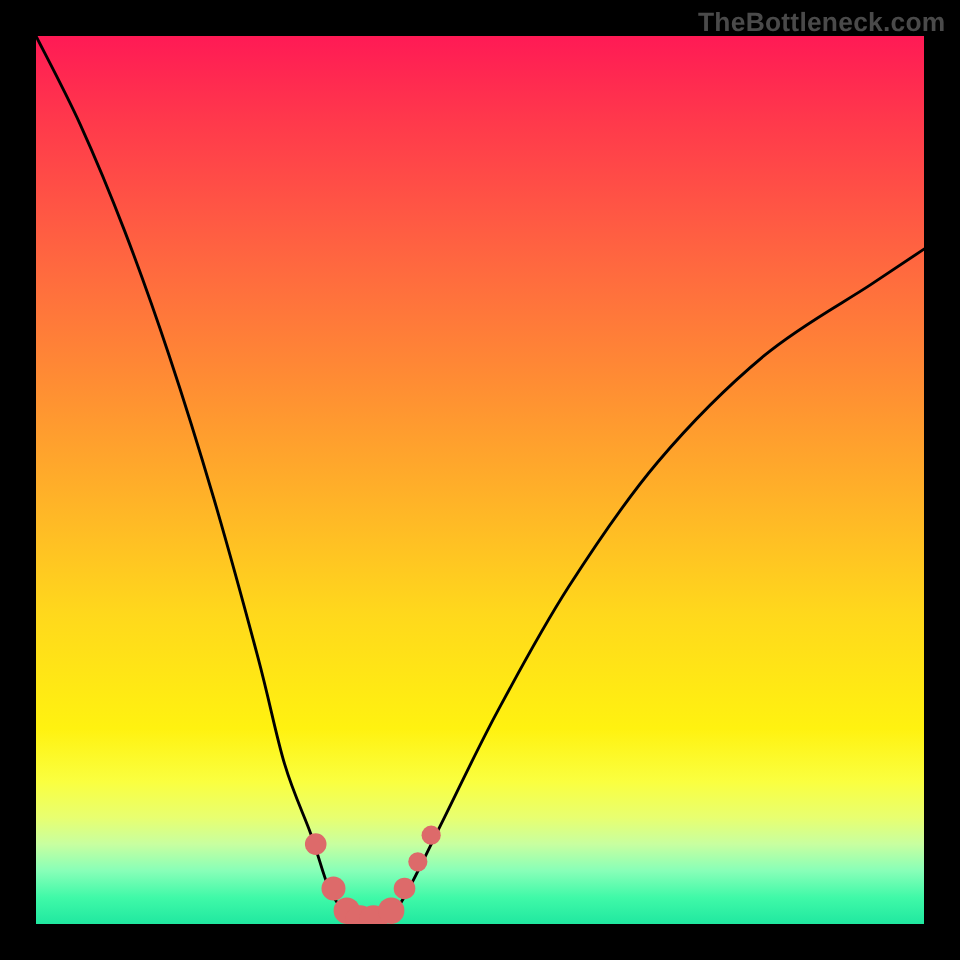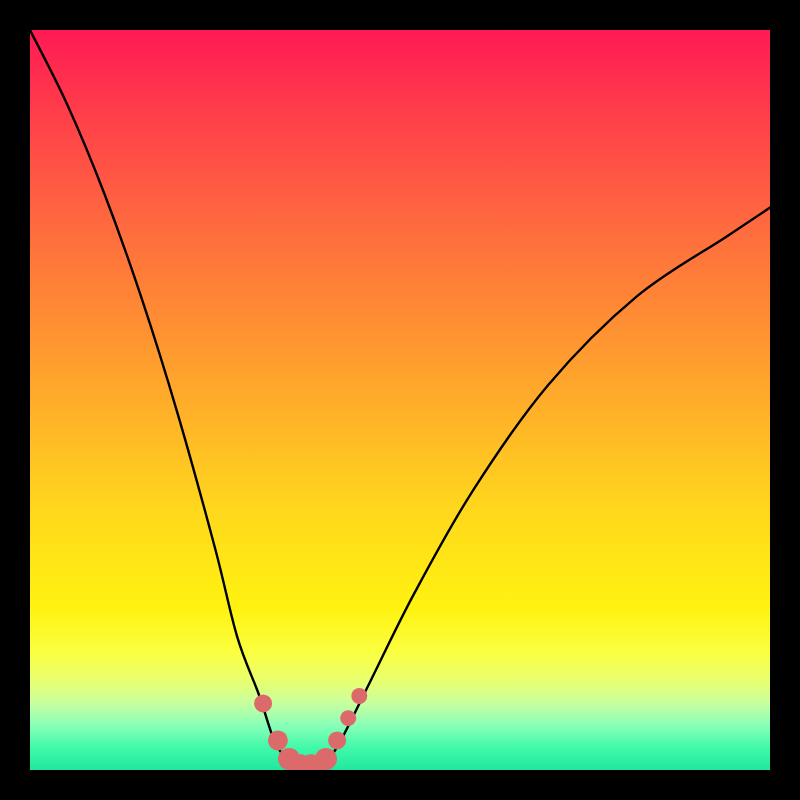--- a/index.html
+++ b/index.html
@@ -56,20 +56,21 @@
     top: 0;
     width: 740px;
     height: 740px;
   }
 </style>
 </head>
 <body>
 
 <div class="frame">
 
+  <div class="watermark">TheBottleneck.com</div>
 
   <div class="plot-area">
 
     <svg class="curve" viewBox="0 0 740 740" preserveAspectRatio="none">
       <path id="curve-path" fill="none" stroke="#000" stroke-width="2.4" stroke-linecap="round" stroke-linejoin="round" d="M 0 0 C 6.166666666666667 12.333333333333334, 24.666666666666664 46.866666666666674, 37 74 C 49.333333333333336 101.13333333333333, 61.666666666666664 130.7333333333333, 74 162.79999999999995 C 86.33333333333333 194.86666666666662, 98.66666666666667 229.39999999999998, 111 266.4 C 123.33333333333333 303.4, 135.66666666666666 342.8666666666667, 148 384.8 C 160.33333333333334 426.73333333333335, 175.13333333333333 481, 185 518 C 194.86666666666667 555, 199.8 582.1333333333333, 207.20000000000002 606.8 C 214.60000000000002 631.4666666666666, 223.23333333333335 648.7333333333333, 229.4 666 C 235.56666666666666 683.2666666666667, 239.26666666666668 699.3, 244.20000000000002 710.4 C 249.13333333333335 721.5, 255.3 727.6666666666667, 259 732.6 C 262.7 737.5333333333333, 262.7 738.7666666666667, 266.4 740 C 270.09999999999997 741.2333333333333, 276.26666666666665 741.2333333333333, 281.2 740 C 286.1333333333333 738.7666666666667, 291.06666666666666 737.5333333333333, 296 732.6 C 300.93333333333334 727.6666666666667, 303.4 723.9666666666667, 310.8 710.4 C 318.20000000000005 696.8333333333333, 328.0666666666667 675.8666666666667, 340.40000000000003 651.2 C 352.73333333333335 626.5333333333334, 367.53333333333336 594.4666666666667, 384.8 562.4 C 402.06666666666666 530.3333333333333, 421.8 493.33333333333337, 444 458.8 C 466.2 424.26666666666665, 490.8666666666667 387.26666666666665, 518 355.2 C 545.1333333333333 323.1333333333333, 577.1999999999999 291.0666666666666, 606.8 266.4 C 636.4 241.73333333333332, 673.3999999999999 222.00000000000003, 695.5999999999999 207.20000000000005 C 717.8 192.40000000000006, 732.6 182.53333333333336, 740 177.60000000000002"></path>
       <g id="marker-group">
           <circle cx="233.1" cy="673.4" r="9" fill="#dd6a6a"></circle>
           <circle cx="247.9" cy="710.4" r="10" fill="#dd6a6a"></circle>
           <circle cx="259" cy="728.9" r="11" fill="#dd6a6a"></circle>
           <circle cx="270.09999999999997" cy="736.3" r="12" fill="#dd6a6a"></circle>

